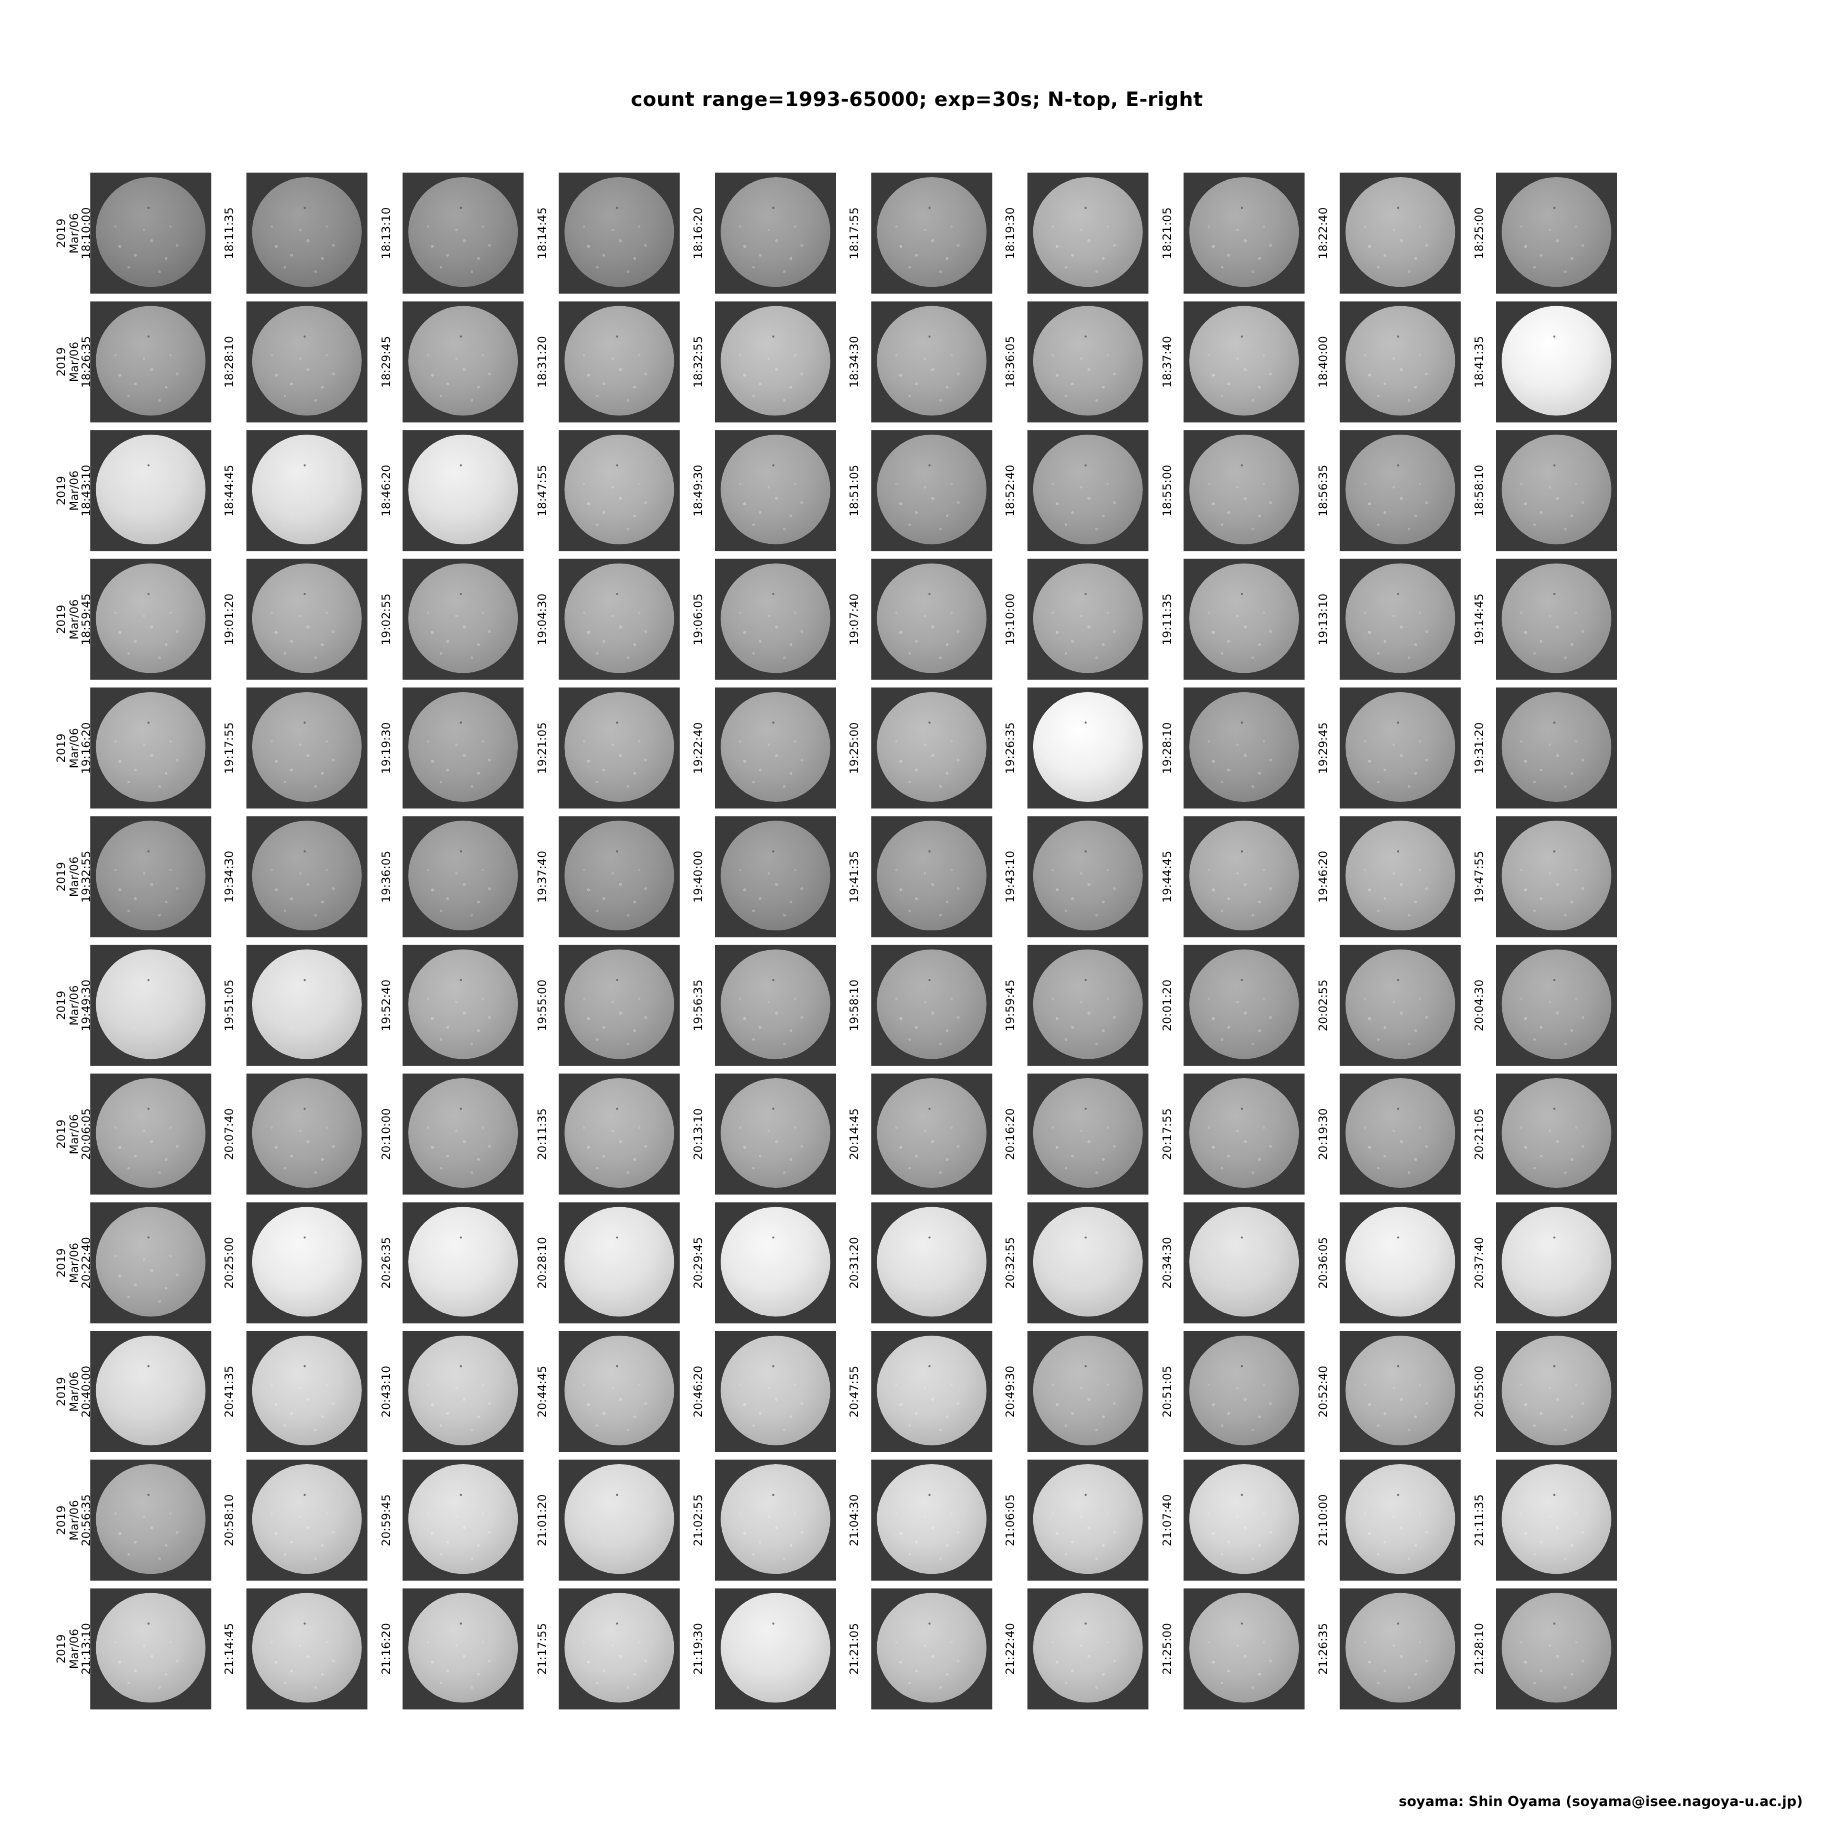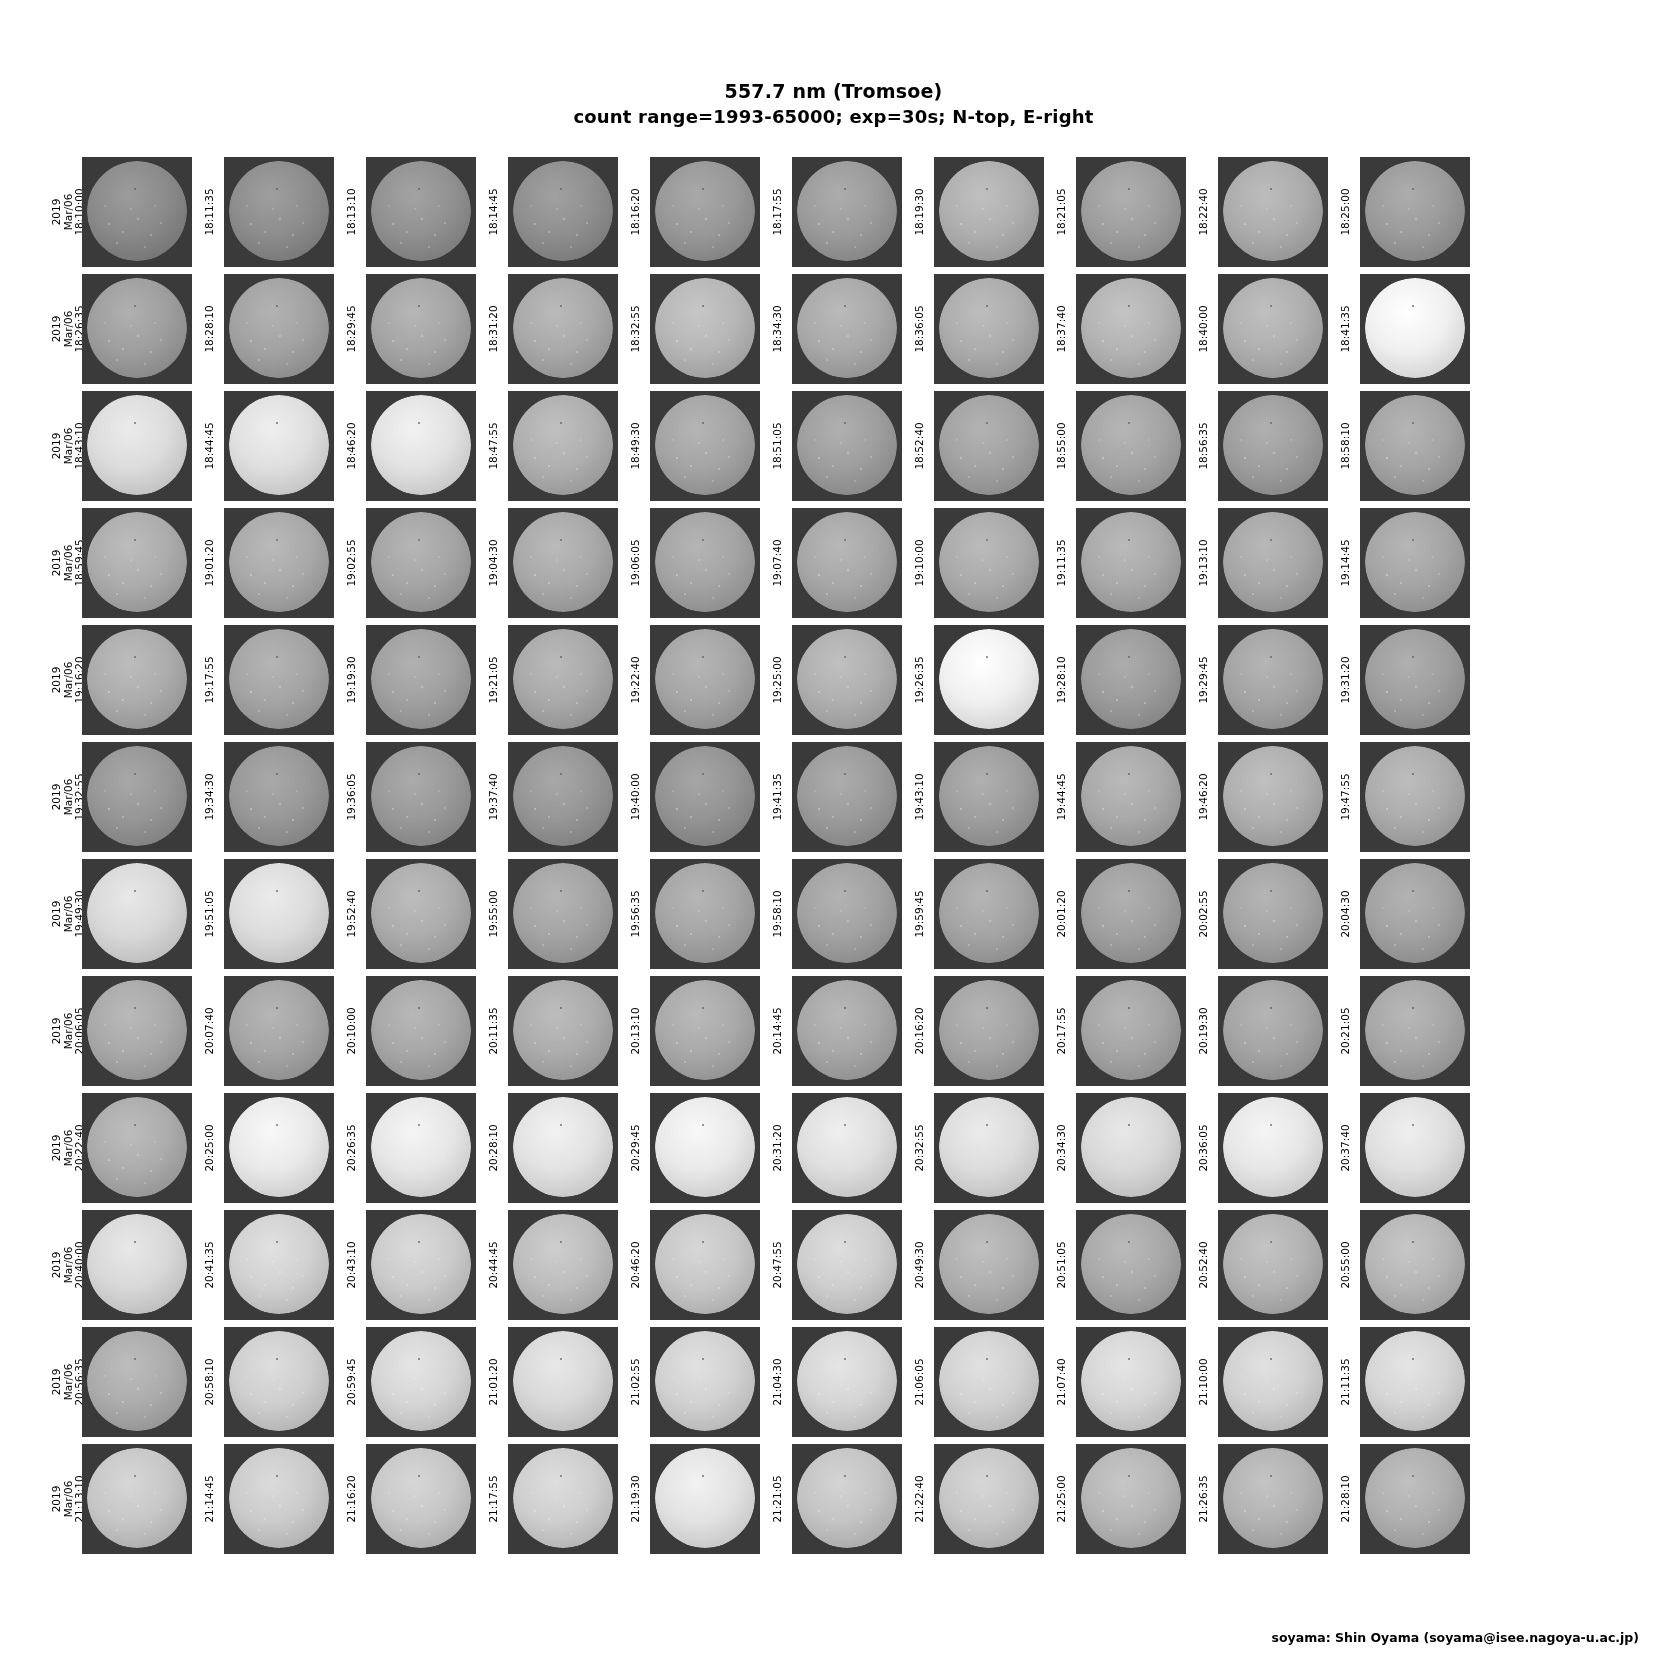--- a/index.html
+++ b/index.html
@@ -126,21 +126,20 @@
     font-size: 12.5px;
     font-weight: bold;
   }
 </style>
 </head>
 <body>
 
 <div id="page">
 
   <div class="title-block">
-    <div>557.7 nm (Tromsoe)</div>
     <div class="title-line2">count range=1993-65000; exp=30s; N-top, E-right</div>
   </div>
 
   <div class="grid" id="grid">
       <div class="row">
         <div class="cell">
           <div class="cell-label">
             <span>2019
 Mar/06
 18:10:00</span>

